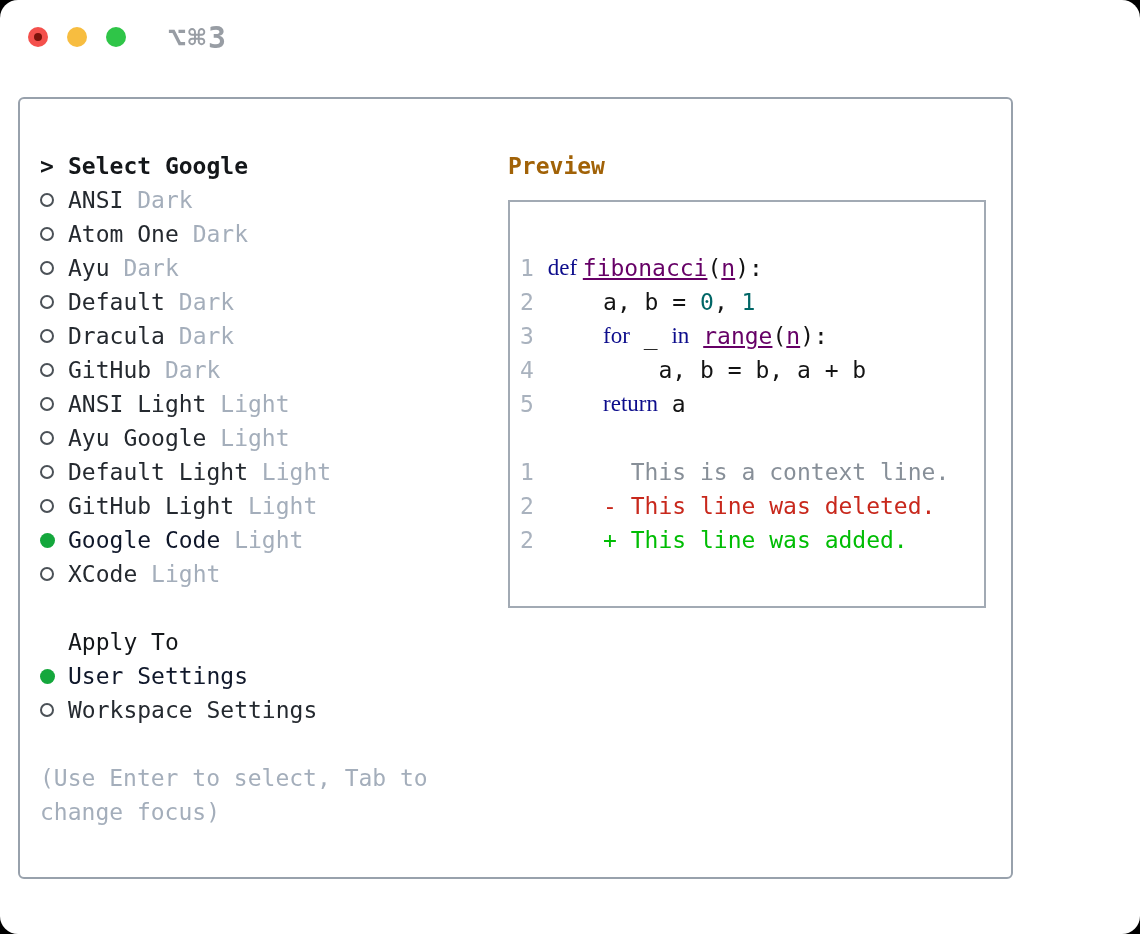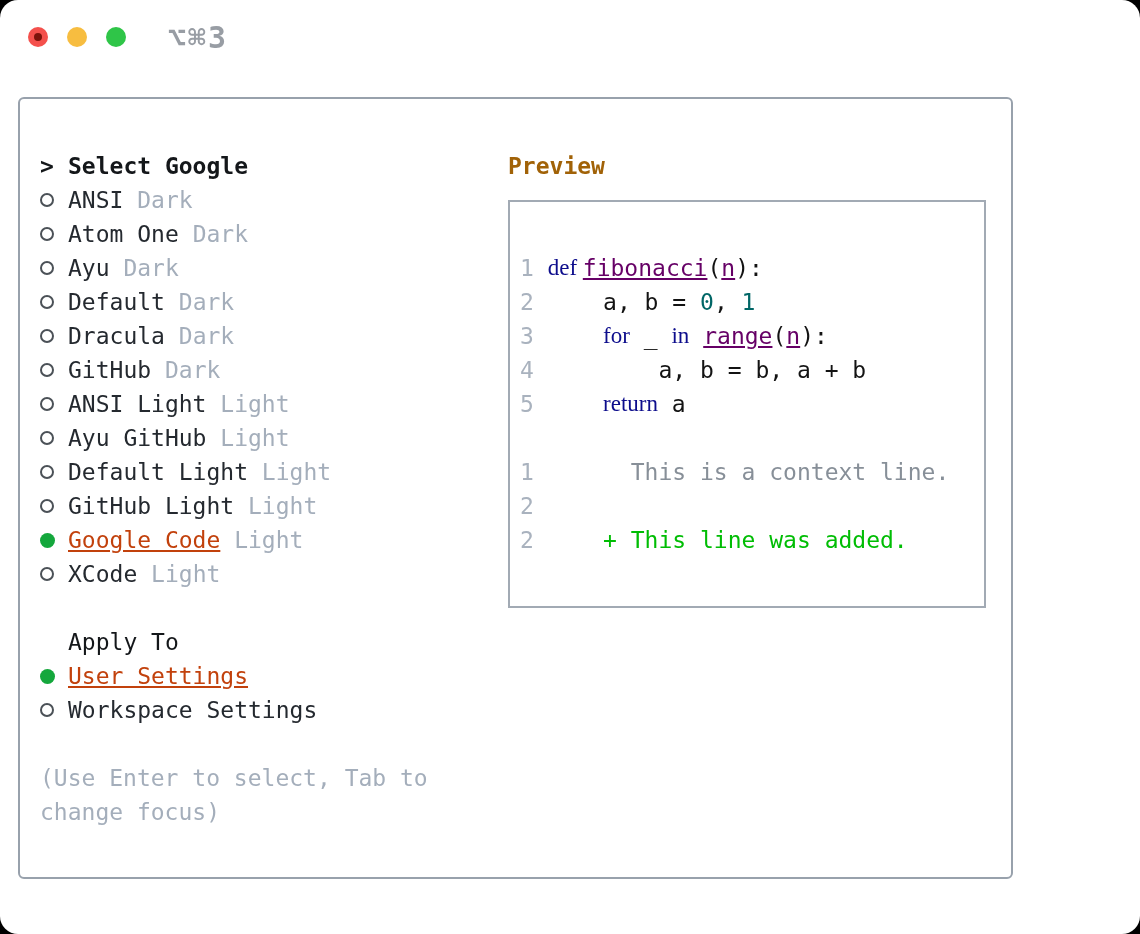--- a/index.html
+++ b/index.html
@@ -18,21 +18,21 @@
   .panel{position:absolute;left:18px;top:97px;width:995px;height:782px;border:2px solid #98a1ac;border-radius:6px;
          box-sizing:border-box;background:#fff;}
   .left{position:absolute;left:20px;top:50px;}
   .row{height:34px;display:flex;align-items:center;font-size:23px;color:#24292f;white-space:pre;}
   .marker{width:28px;display:inline-flex;align-items:center;flex:0 0 28px;}
   .header-text{font-weight:700;color:#14171a;}
   .caret{font-weight:700;color:#14171a;}
   .header2{color:#14171a;}
   .circle{width:14px;height:14px;border:2px solid #4b5157;border-radius:50%;box-sizing:border-box;}
   .circle.filled{width:15px;height:15px;border:none;background:#14a73c;}
-  .selected .tname{color:#c2410c;text-decoration:underline;}
+  .selected .tname{color:#0f172a;}
   .tvariant{color:#a4aebb;margin-left:1ch;}
   .hint-line{color:#a4aebb;}
   
   .preview-header{position:absolute;left:488px;top:50px;font-weight:700;color:#a16207;}
   .preview-box{position:absolute;left:488px;top:101px;width:478px;height:408px;border:2px solid #a2aab4;
                box-sizing:border-box;padding:49px 0 0 10px;overflow:hidden;}
   .cline{height:34px;display:flex;align-items:center;font-size:23px;white-space:pre;}
   .ln{display:inline-block;width:2ch;color:#a9b2be;white-space:pre;}
   .c-pln{color:#131313;}
   .c-kwd{color:#0d0d8c;font-family:Liberation Serif, serif;}
@@ -60,21 +60,21 @@
         <span class="header-text">Select Google</span>
       </div>
       <div id="theme-list">
           <div class="row"><span class="marker"><span class="circle"></span></span><span class="tname">ANSI</span><span class="tvariant">Dark</span></div>
           <div class="row"><span class="marker"><span class="circle"></span></span><span class="tname">Atom One</span><span class="tvariant">Dark</span></div>
           <div class="row"><span class="marker"><span class="circle"></span></span><span class="tname">Ayu</span><span class="tvariant">Dark</span></div>
           <div class="row"><span class="marker"><span class="circle"></span></span><span class="tname">Default</span><span class="tvariant">Dark</span></div>
           <div class="row"><span class="marker"><span class="circle"></span></span><span class="tname">Dracula</span><span class="tvariant">Dark</span></div>
           <div class="row"><span class="marker"><span class="circle"></span></span><span class="tname">GitHub</span><span class="tvariant">Dark</span></div>
           <div class="row"><span class="marker"><span class="circle"></span></span><span class="tname">ANSI Light</span><span class="tvariant">Light</span></div>
-          <div class="row"><span class="marker"><span class="circle"></span></span><span class="tname">Ayu GitHub</span><span class="tvariant">Light</span></div>
+          <div class="row"><span class="marker"><span class="circle"></span></span><span class="tname">Ayu Google</span><span class="tvariant">Light</span></div>
           <div class="row"><span class="marker"><span class="circle"></span></span><span class="tname">Default Light</span><span class="tvariant">Light</span></div>
           <div class="row"><span class="marker"><span class="circle"></span></span><span class="tname">GitHub Light</span><span class="tvariant">Light</span></div>
           <div class="row selected"><span class="marker"><span class="circle filled"></span></span><span class="tname">Google Code</span><span class="tvariant">Light</span></div>
           <div class="row"><span class="marker"><span class="circle"></span></span><span class="tname">XCode</span><span class="tvariant">Light</span></div>
         </div>
       <div class="row"></div>
       <div class="row">
         <span class="marker"></span>
         <span class="header2">Apply To</span>
       </div>
@@ -90,18 +90,18 @@
     <div class="row preview-header">Preview</div>
     <div class="preview-box">
       <div id="code">
           <div class="cline"><span class="ln">1</span><span class="c-kwd">def </span><span class="c-typ">fibonacci</span><span class="c-pln">(</span><span class="c-typ">n</span><span class="c-pln">):</span></div>
           <div class="cline"><span class="ln">2</span><span class="c-pln">    a, b = </span><span class="c-lit">0</span><span class="c-pln">, </span><span class="c-lit">1</span></div>
           <div class="cline"><span class="ln">3</span><span class="c-pln">    </span><span class="c-kwd">for</span><span class="c-pln"> _ </span><span class="c-kwd">in</span><span class="c-pln"> </span><span class="c-typ">range</span><span class="c-pln">(</span><span class="c-typ">n</span><span class="c-pln">):</span></div>
           <div class="cline"><span class="ln">4</span><span class="c-pln">        a, b = b, a + b</span></div>
           <div class="cline"><span class="ln">5</span><span class="c-pln">    </span><span class="c-kwd">return</span><span class="c-pln"> a</span></div>
           <div class="cline"><span class="ln"></span></div>
           <div class="cline"><span class="ln">1</span><span class="c-ctx">      This is a context line.</span></div>
-          <div class="cline"><span class="ln">2</span></div>
+          <div class="cline"><span class="ln">2</span><span class="c-del">    - This line was deleted.</span></div>
           <div class="cline"><span class="ln">2</span><span class="c-add">    + This line was added.</span></div>
         </div>
     </div>
   </div>
 </div>
 
 </body></html>

